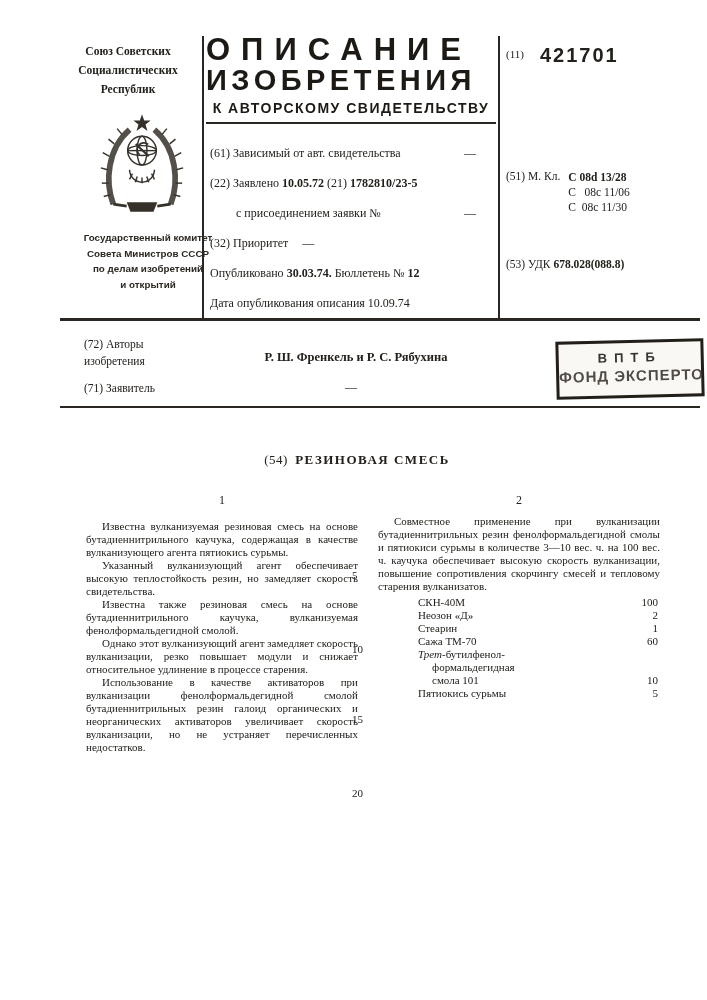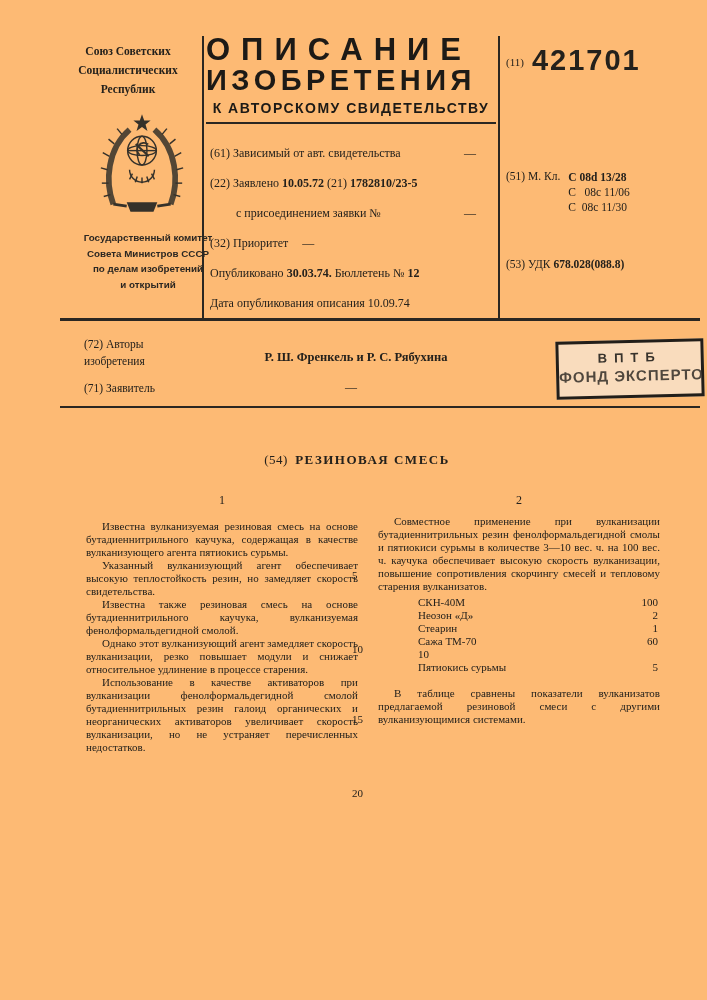--- a/index.html
+++ b/index.html
@@ -1,18 +1,18 @@
 <!DOCTYPE html>
 <html><head>
 <meta charset="utf-8">
 <style>
   html,body { margin:0; padding:0; background:#e8e6e1; }
   .page {
     position:relative; width:707px; height:1000px; margin:0 auto;
-    background:#fdba74; color:#24211c; overflow:hidden;
+    background:#ffffff; color:#24211c; overflow:hidden;
     font-family:"Liberation Serif", serif;
   }
   [data-name] { box-sizing:border-box; }
 
   
   .union {
     position:absolute; left:58px; top:42px; width:140px; text-align:center;
     font-size:11.5px; font-weight:bold; line-height:1.65; white-space:pre-line;
   }
   .emblem { position:absolute; left:98px; top:110px; width:88px; height:108px; }
@@ -33,21 +33,21 @@
   .main-title .l2 { font-size:29px; letter-spacing:4.5px; line-height:1.05; }
   .main-title .sub {
     font-size:14px; letter-spacing:1.5px; text-align:center;
     margin-top:5px; padding-bottom:6px; border-bottom:2.5px solid #2a2722;
   }
 
   
   .pubnum { position:absolute; left:506px; top:44px; white-space:nowrap; }
   .pubnum .lbl { font-size:11px; }
   .pubnum .num { font-family:"Liberation Sans", sans-serif; font-weight:bold;
-    font-size:29px; letter-spacing:2px; margin-left:8px; vertical-align:-4px; }
+    font-size:20px; letter-spacing:2px; margin-left:16px; vertical-align:-4px; }
 
   .classif { position:absolute; left:506px; top:170px; font-size:11.5px; display:flex; }
   .classif .codes { margin-left:8px; line-height:15px; white-space:pre; }
   .udk { position:absolute; left:506px; top:258px; font-size:11.5px; }
 
   
   .biblio { position:absolute; left:210px; top:146px; width:280px; font-size:12px; }
   .biblio .row { display:flex; margin-bottom:15px; white-space:pre-wrap; }
   .biblio .row .dash-r { margin-left:auto; margin-right:14px; }
   .biblio .indent { padding-left:26px; }
@@ -250,24 +250,28 @@
       </div>
       <div class="row" data-name="ingredient-row">
         <span class="name" data-name="ingredient-name">Стеарин</span>
         <span class="val" data-name="ingredient-value">1</span>
       </div>
       <div class="row" data-name="ingredient-row">
         <span class="name" data-name="ingredient-name">Сажа ТМ-70</span>
         <span class="val" data-name="ingredient-value">60</span>
       </div>
       <div class="row" data-name="ingredient-row">
+        <span class="name" data-name="ingredient-name-multiline">
+          <span class="ml" data-name="ingredient-name-line1"><span class="it" data-name="ingredient-name-italic">Трет</span><span data-name="ingredient-name-rest">-бутилфенол-</span></span>
+          <span class="ml ind" data-name="ingredient-name-line2">формальдегидная</span>
+          <span class="ml ind" data-name="ingredient-name-line3">смола 101</span>
+        </span>
         <span class="val" data-name="ingredient-value">10</span>
       </div>
       <div class="row" data-name="ingredient-row">
         <span class="name" data-name="ingredient-name">Пятиокись сурьмы</span>
         <span class="val" data-name="ingredient-value">5</span>
       </div>
     </div>
 
-    <p class="gap-top" data-name="paragraph-closing">В таблице сравнены показатели вулканизатов предлагаемой резиновой смеси с другими вулканизующимися системами.</p>
   </div>
 
 </div>
 
 </body></html>

